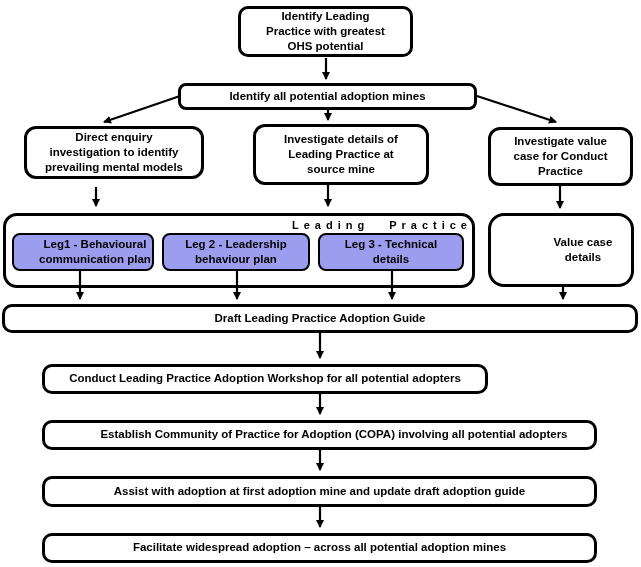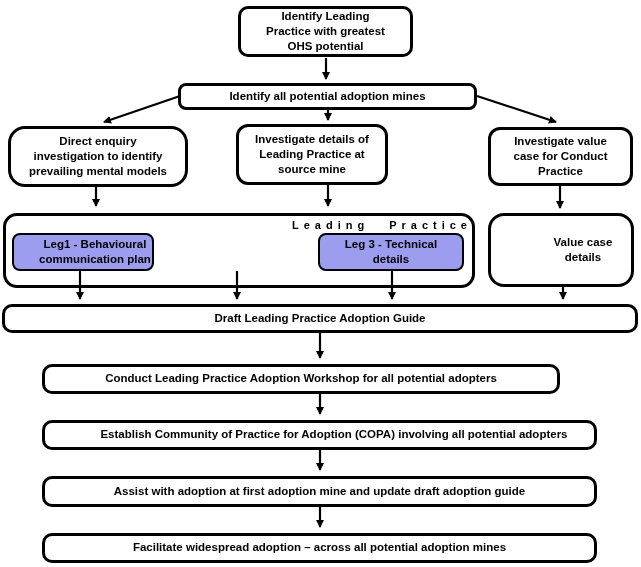--- a/index.html
+++ b/index.html
@@ -51,29 +51,29 @@
     white-space: nowrap;
   }
   .leg {
     border-width: 2px;
     border-radius: 8px;
     z-index: 2;
   }
   
   #n-identify-leading   { left: 238px; top: 6px;   width: 175px; height: 51px; }
   #n-identify-mines     { left: 178px; top: 83px;  width: 299px; height: 27px; }
-  #n-direct-enquiry     { left: 8px;   top: 126px; width: 180px; height: 61px; border-radius: 17px; }
-  #n-investigate-details{ left: 236px; top: 124px; width: 152px; height: 61px; }
+  #n-direct-enquiry     { left: 24px;   top: 126px; width: 180px; height: 53px; }
+  #n-investigate-details{ left: 253px; top: 124px; width: 176px; height: 61px; }
   #n-investigate-value  { left: 488px; top: 127px; width: 145px; height: 59px; }
   #n-leg1               { left: 12px;  top: 233px; width: 142px; height: 38px; }
   #n-leg2               { left: 162px; top: 233px; width: 148px; height: 38px; }
   #n-leg3               { left: 318px; top: 233px; width: 146px; height: 38px; }
   #n-value-case         { left: 488px; top: 213px; width: 146px; height: 74px; padding-left: 44px; }
   #n-draft-guide        { left: 2px;   top: 304px; width: 636px; height: 29px; }
-  #n-workshop           { left: 42px;  top: 364px; width: 518px; height: 30px; }
+  #n-workshop           { left: 42px;  top: 364px; width: 446px; height: 30px; }
   #n-copa               { left: 42px;  top: 420px; width: 555px; height: 30px; padding-left: 29px; }
   #n-assist             { left: 42px;  top: 476px; width: 555px; height: 31px; }
   #n-facilitate         { left: 42px;  top: 533px; width: 555px; height: 30px; }
   #arrows {
     position: absolute;
     left: 0; top: 0;
     z-index: 5;
     pointer-events: none;
   }
   #arrows line { stroke: #000000; stroke-width: 2.2; }
@@ -96,20 +96,22 @@
   <div class="node r12" id="n-investigate-value">Investigate value
 case for Conduct
 Practice</div>
 
   <div class="group">
     <div class="group-title">Leading Practice</div>
   </div>
 
   <div class="node leg" id="n-leg1" style="background-color: rgb(157, 157, 240); padding-left: 24px;">Leg1 - Behavioural
 communication plan</div>
+  <div class="node leg" id="n-leg2" style="background-color: rgb(157, 157, 240);">Leg 2 - Leadership
+behaviour plan</div>
   <div class="node leg" id="n-leg3" style="background-color: rgb(157, 157, 240);">Leg 3 - Technical
 details</div>
 
   <div class="node r16" id="n-value-case">Value case
 details</div>
 
   <div class="node bar r10" id="n-draft-guide">Draft Leading Practice Adoption Guide</div>
   <div class="node bar r10" id="n-workshop">Conduct Leading Practice Adoption Workshop for all potential adopters</div>
   <div class="node bar r10" id="n-copa">Establish Community of Practice for Adoption (COPA) involving all potential adopters</div>
   <div class="node bar r10" id="n-assist">Assist with adoption at first adoption mine and update draft adoption guide</div>

